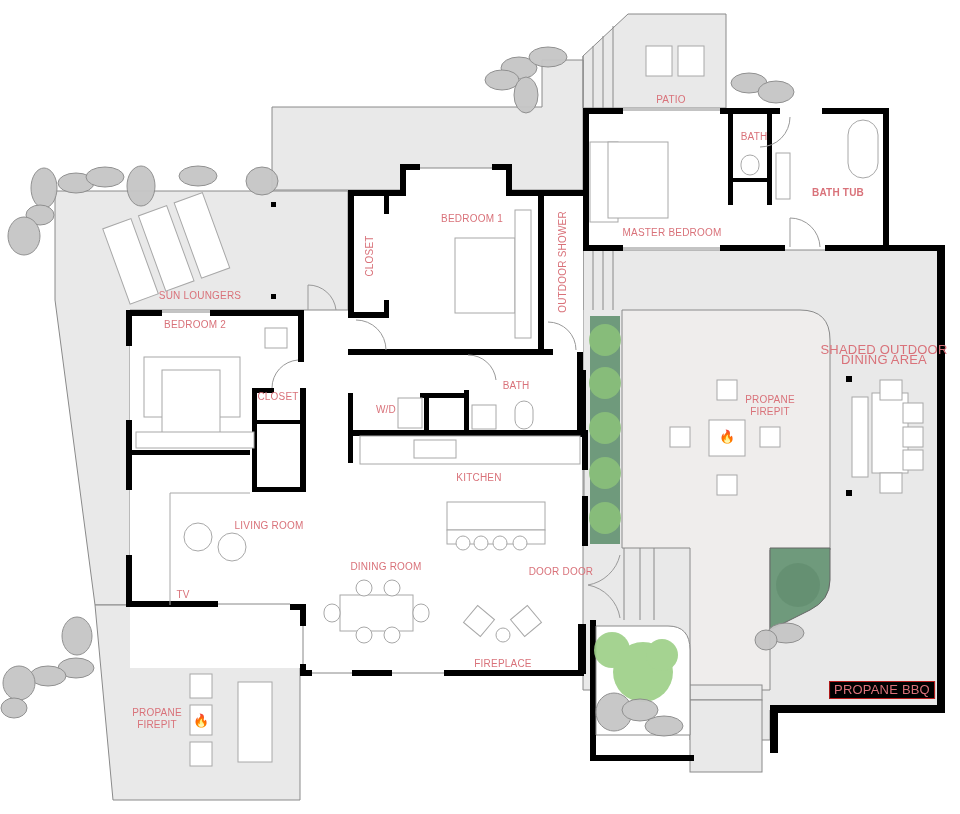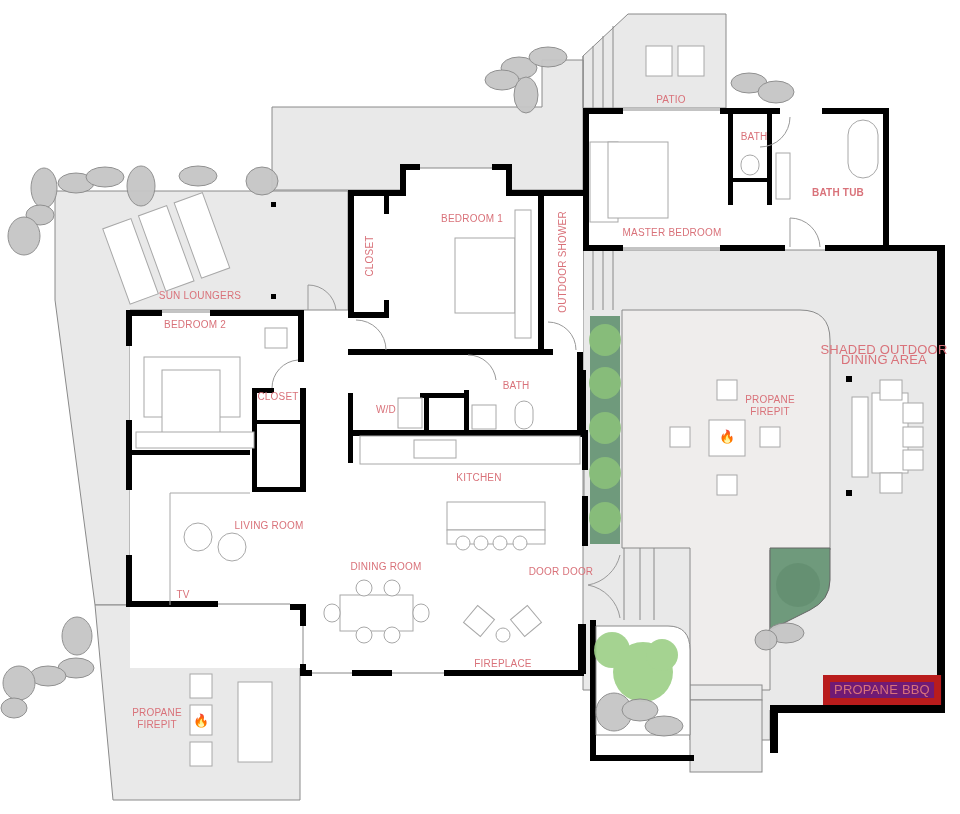--- a/index.html
+++ b/index.html
@@ -1,21 +1,21 @@
 <!DOCTYPE html>
 <html><head>
 <meta charset="utf-8">
 <style>
   html,body{margin:0;padding:0;background:#ffffff;}
   body{width:960px;height:814px;position:relative;overflow:hidden;font-family:"Liberation Sans",sans-serif;}
   svg{position:absolute;left:0;top:0;}
   .lbl{position:absolute;color:#d9727a;font-family:"Liberation Sans",sans-serif;font-size:10px;letter-spacing:0.2px;text-align:center;line-height:12px;white-space:nowrap;transform:translate(-50%,-50%);}
   .lbl.vert{transform:translate(-50%,-50%) rotate(-90deg);}
   .lbl.small{font-size:13px;line-height:10px;}
-  .lbl.boxed{border:7px solid #b91c1c;padding:3px 4px;background:#701a75;}
+  .lbl.boxed{border:1px solid #b91c1c;padding:3px 4px;background:#000000;}
   .fire{position:absolute;font-size:13px;transform:translate(-50%,-50%);}
 </style>
 </head>
 <body>
 
 <svg width="960" height="814" viewBox="0 0 960 814">
 
   <g fill="#e9e9e9" stroke="#8a8a8a" stroke-width="1">
 
     <polygon points="628,14 726,14 726,108 583,108 583,56"></polygon>

